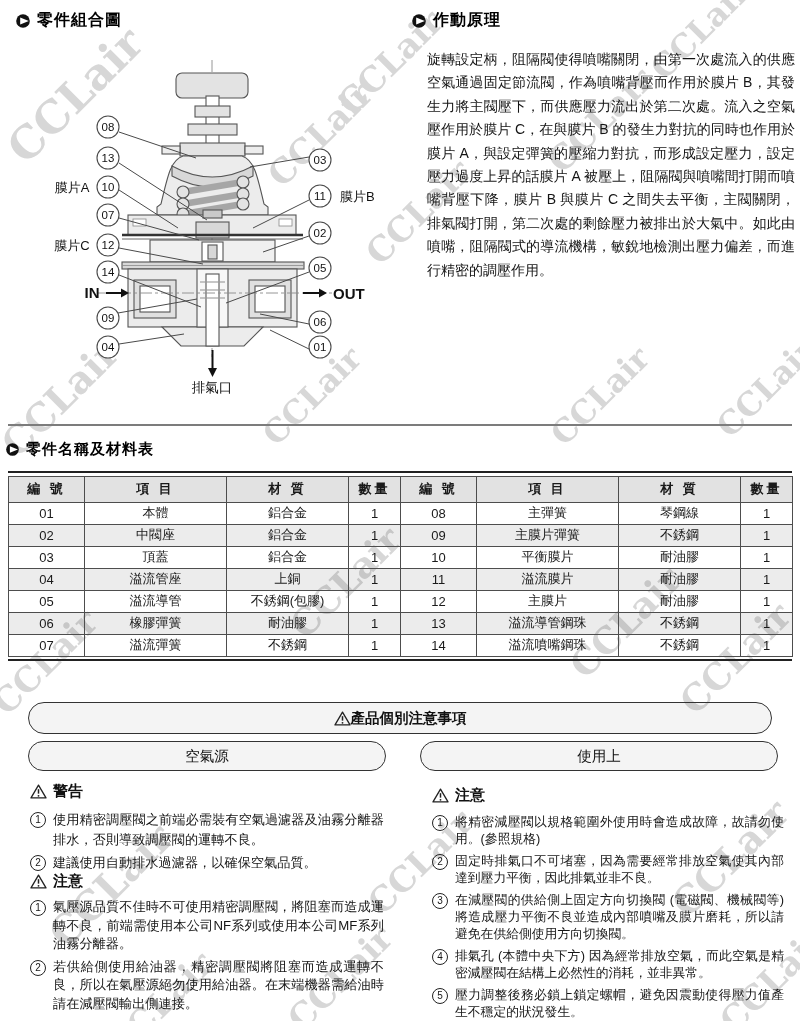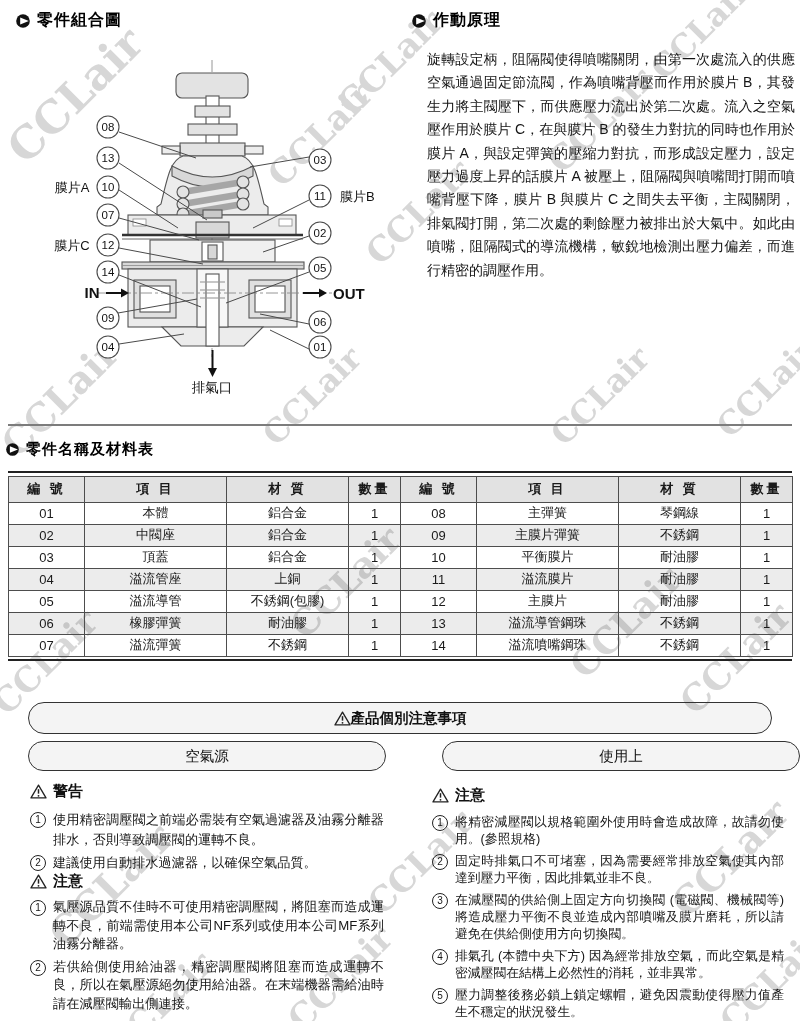--- a/index.html
+++ b/index.html
@@ -26,21 +26,21 @@
   th{background:rgba(0,0,0,0.115);font-weight:bold;letter-spacing:3px;height:25px;}
   td{height:21px;}
   th,td{border:1px solid #4d4d4d;text-align:center;padding:0 2px;overflow:hidden;white-space:nowrap;}
   tbody tr:nth-child(even){background:rgba(0,0,0,0.075);}
   
   .banner,.pill{position:absolute;border:1.3px solid #333;border-radius:16px;
                 background:rgba(0,0,0,0.045);display:flex;align-items:center;
                 justify-content:center;gap:0;font-size:14.5px;color:#111;}
   .banner{left:28px;top:702px;width:742px;height:30px;font-weight:bold;}
   .pill{top:741px;width:356px;height:28px;}
-  .pill.p-left{left:28px;} .pill.p-right{left:442px;}
+  .pill.p-left{left:28px;} .pill.p-right{left:420px;}
   
   .warn-head{position:absolute;display:flex;align-items:center;gap:6px;
              font-weight:bold;font-size:15px;color:#111;}
   
   .note-list{position:absolute;list-style:none;margin:0;padding:0;color:#161616;}
   .note-list li{display:flex;gap:7px;align-items:flex-start;}
   .nl-left{left:30px;width:354px;font-size:13.2px;line-height:19.5px;}
   .nl-left li{margin-bottom:4px;}
   .nl-right{left:432px;width:352px;font-size:12.8px;line-height:17px;}
   .nl-right li{margin-bottom:5px;}

